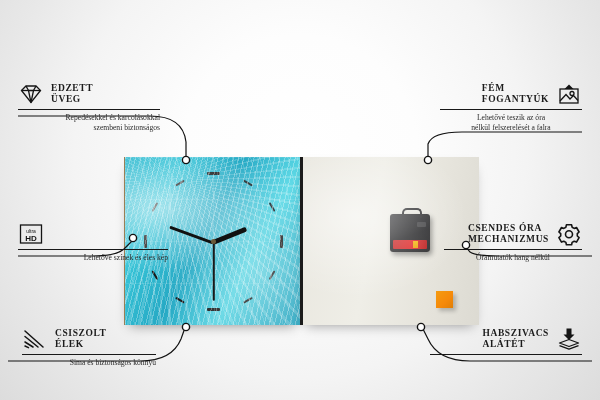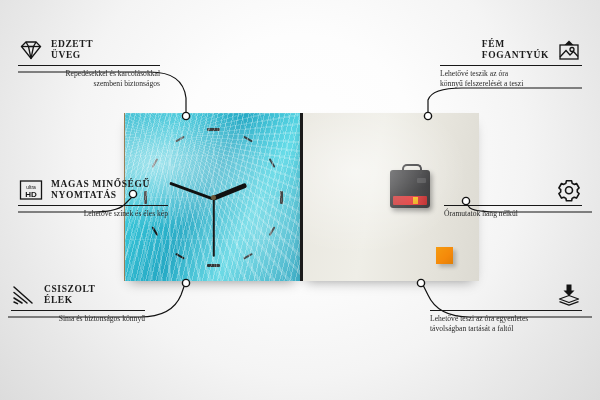--- a/index.html
+++ b/index.html
@@ -3,21 +3,21 @@
 <meta charset="utf-8">
 <style>
   html,body{margin:0;padding:0;}
   body{
     width:600px;height:400px;overflow:hidden;
     font-family:"Liberation Serif", serif;
     background:
       radial-gradient(circle at 50% 38%, #ffffff 0%, #fdfdfd 30%, #f4f4f4 58%, #e8e8e8 78%, #dcdcdc 100%);
     position:relative;
   }
-  .stage{position:absolute;inset:0;}
+  .stage{position:absolute;inset:0;margin-top:44px;}
 
   
   .leaders{position:absolute;inset:0;z-index:5;pointer-events:none;}
 
   
   .product{position:absolute;left:124px;top:113px;width:352px;height:168px;z-index:3;}
   .panel{position:absolute;top:0;height:100%;overflow:hidden;}
   .panel-front{
     left:0;width:176px;
     background:linear-gradient(118deg,#2fb9cf 0%,#38c5d8 22%,#26a9c4 46%,#56d4e2 68%,#1f9fbb 100%);
@@ -96,21 +96,21 @@
   }
   .co-rule{height:1px;background:#181818;margin-top:3px;}
   .co-desc{
     font-size:7.6px;line-height:9.6px;color:#2a2a2a;margin-top:3px;white-space:nowrap;
   }
   .left .co-head{justify-content:flex-start;}
   .left .co-title{text-align:left;}
   .left .co-desc{text-align:right;}
   .right .co-head{justify-content:flex-end;}
   .right .co-title{text-align:left;}
-  .right .co-desc{text-align:left;}
+  .right .co-desc{text-align:center;}
   .ico{width:26px;height:24px;flex:0 0 26px;display:block;}
   .ico svg{display:block;width:100%;height:100%;}
 </style>
 </head>
 <body>
 
 <div class="stage">
 
   <div class="product">
 
@@ -194,32 +194,28 @@
 
   <div class="callout left" style="left:18px;top:178px;width:150px;">
     <div class="co-head">
       <span class="ico">
         <svg viewBox="0 0 26 24">
           <rect x="2.5" y="3" width="21" height="18" fill="none" stroke="#141414" stroke-width="1.3"></rect>
           <text x="13" y="11" font-family="Liberation Sans, sans-serif" font-size="5" text-anchor="middle" fill="#141414">ultra</text>
           <text x="13" y="18.5" font-family="Liberation Sans, sans-serif" font-size="8" font-weight="bold" text-anchor="middle" fill="#141414">HD</text>
         </svg>
       </span>
-      <span class="co-title">
-        <span style="display:block">MAGAS MINŐSÉGŰ</span>
-        <span style="display:block">NYOMTATÁS</span>
-      </span>
     </div>
     <div class="co-rule"></div>
     <div class="co-desc">
       <span style="display:block">Lehetővé színek és éles kép</span>
     </div>
   </div>
 
-  <div class="callout left" style="left:11px;top:283px;width:134px;">
+  <div class="callout left" style="left:22px;top:283px;width:134px;">
     <div class="co-head">
       <span class="ico">
         <svg viewBox="0 0 26 24">
             <g stroke="#141414" stroke-width="1.5" fill="none" stroke-linecap="round">
           <path d="M3,4 L21,20"></path>
               <path d="M3,9.5 L16,20"></path>
               <path d="M3,15 L11,20"></path>
               <path d="M3,19 L6.5,20.6"></path>
         </g>
           </svg>
@@ -248,53 +244,57 @@
           <rect x="4" y="7" width="18" height="14"></rect>
           <path d="M4,19 L10,12.5 L14,17 L17.5,13.5 L22,18.5"></path>
           <circle cx="16" cy="11.5" r="2"></circle>
         </g>
           </svg>
       </span>
     </div>
     <div class="co-rule"></div>
     <div class="co-desc">
       <span style="display:block">Lehetővé teszik az óra</span>
-      <span style="display:block">könnyű felszerelését a teszi</span>
+      <span style="display:block">nélkül felszerelését a falra</span>
     </div>
   </div>
 
   <div class="callout right" style="left:444px;top:178px;width:138px;">
     <div class="co-head">
+      <span class="co-title">
+        <span style="display:block">CSENDES ÓRA</span>
+        <span style="display:block">MECHANIZMUS</span>
+      </span>
       <span class="ico">
         <svg viewBox="0 0 26 24">
             <g fill="none" stroke="#141414" stroke-width="1.6" stroke-linejoin="round">
           <path d="M10.4,2.8 h5.2 l.5,2.4 2.1,1.2 2.3-.9 2.6,4.5 -1.8,1.6 0,2.4 1.8,1.6 -2.6,4.5 -2.3-.9 -2.1,1.2 -.5,2.4 h-5.2 l-.5-2.4 -2.1-1.2 -2.3,.9 -2.6-4.5 1.8-1.6 0-2.4 -1.8-1.6 2.6-4.5 2.3,.9 2.1-1.2 z"></path>
           <circle cx="13" cy="12.2" r="3.5"></circle>
         </g>
           </svg>
       </span>
     </div>
     <div class="co-rule"></div>
     <div class="co-desc">
       <span style="display:block">Óramutatók hang nélkül</span>
     </div>
   </div>
 
   <div class="callout right" style="left:430px;top:283px;width:152px;">
     <div class="co-head">
+      <span class="co-title">
+        <span style="display:block">HABSZIVACS</span>
+        <span style="display:block">ALÁTÉT</span>
+      </span>
       <span class="ico">
         <svg viewBox="0 0 26 24">
             <g fill="none" stroke="#141414" stroke-width="1.3" stroke-linejoin="round">
           <path d="M10.5,1.5 h5 v6 h3 L13,13 L7.5,7.5 h3 z" fill="#141414" stroke="none"></path>
           <path d="M13,12.5 L22.5,16 L13,19.5 L3.5,16 z"></path>
           <path d="M3.5,18.6 L13,22.1 L22.5,18.6"></path>
         </g>
           </svg>
       </span>
     </div>
     <div class="co-rule"></div>
-    <div class="co-desc">
-      <span style="display:block">Lehetővé teszi az óra egyenletes</span>
-      <span style="display:block">távolságban tartását a faltól</span>
-    </div>
   </div>
 
 </div>
 
 </body></html>

